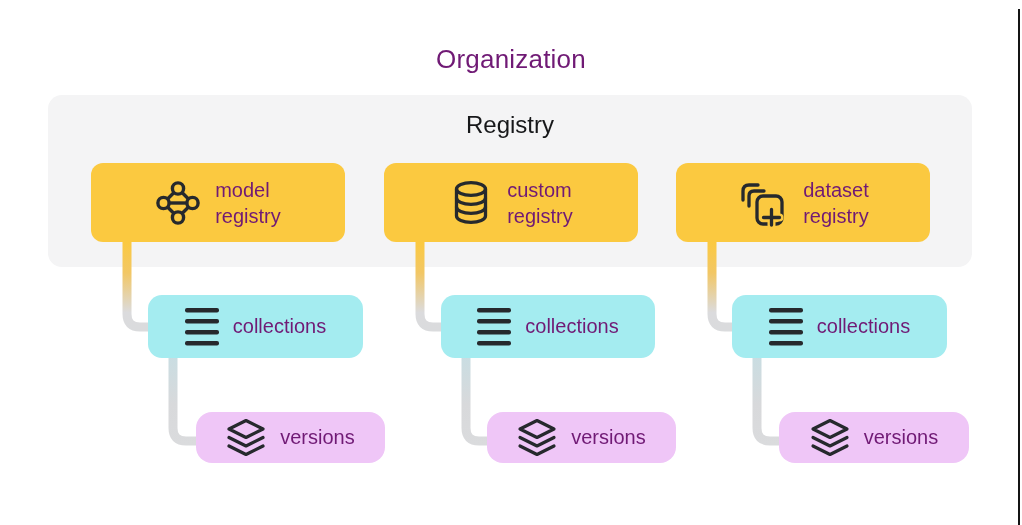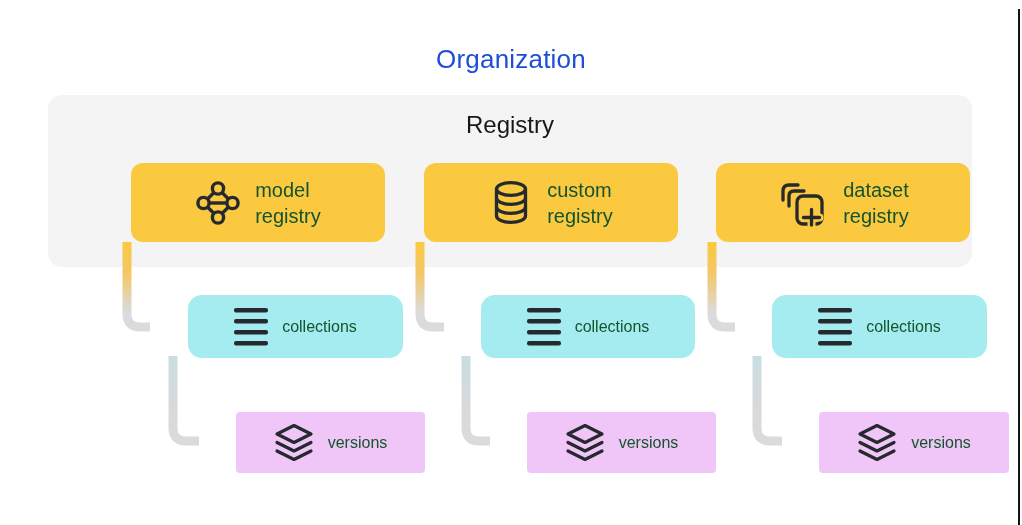--- a/index.html
+++ b/index.html
@@ -1,43 +1,43 @@
 <!DOCTYPE html>
 <html style="--registry-box-bg: #FBC940; --collections-box-bg: #A4ECF0; --versions-box-bg: #EFC6F7; --group-bg: #F4F4F5; --connector-gold: #FBC940; --connector-gray: #DADBDD; --icon-ink: #26292D; --text-ink: #1B1D20;"><head>
 <meta charset="utf-8">
 <style>
   html,body{margin:0;padding:0;background:#fff;}
   body{width:1022px;height:525px;overflow:hidden;
        font-family:"Liberation Sans","DejaVu Sans",sans-serif;}
   .stage{position:relative;width:1022px;height:525px;background:#fff;}
 
   .title{position:absolute;top:44px;left:0;width:100%;text-align:center;
-         font-size:26px;font-weight:500;color:#1d4ed8;letter-spacing:.2px;}
+         font-size:26px;font-weight:500;color:#701a75;letter-spacing:.2px;}
 
   .group{position:absolute;left:48px;top:95px;width:924px;height:172px;
          background:var(--group-bg,#F4F4F5);border-radius:14px;}
   .group-label{position:absolute;top:16px;left:0;width:100%;text-align:center;
          font-size:24px;font-weight:500;color:#17181a;}
 
   .connectors{position:absolute;left:0;top:0;width:1022px;height:525px;pointer-events:none;}
 
   .box{position:absolute;display:flex;align-items:center;justify-content:center;
-       gap:14px;color:#14532d;margin-left:40px;}
+       gap:14px;color:#701a75;}
   .box .icon{flex:0 0 auto;display:block;}
   .yellow{top:163px;height:79px;width:254px;border-radius:12px;
           background:var(--registry-box-bg,#FBC940);}
   .y1{left:91px}.y2{left:384px}.y3{left:676px}
   .cyan{top:295px;height:63px;border-radius:14px;
         background:var(--collections-box-bg,#A4ECF0);}
   .c1{left:148px;width:215px}.c2{left:441px;width:214px}.c3{left:732px;width:215px}
-  .purple{top:412px;height:61px;border-radius:4px;
+  .purple{top:412px;height:51px;border-radius:16px;
           background:var(--versions-box-bg,#EFC6F7);}
   .p1{left:196px;width:189px}.p2{left:487px;width:189px}.p3{left:779px;width:190px}
 
-  .lbl{font-size:16px;}
+  .lbl{font-size:20px;}
   .lbl2{font-size:20px;line-height:26px;text-align:left;}
 
   .edge-line{position:absolute;left:1018px;top:9px;width:2px;height:516px;
              background:#141414;}
 </style>
 </head>
 <body>
 
 <div class="stage">
 

